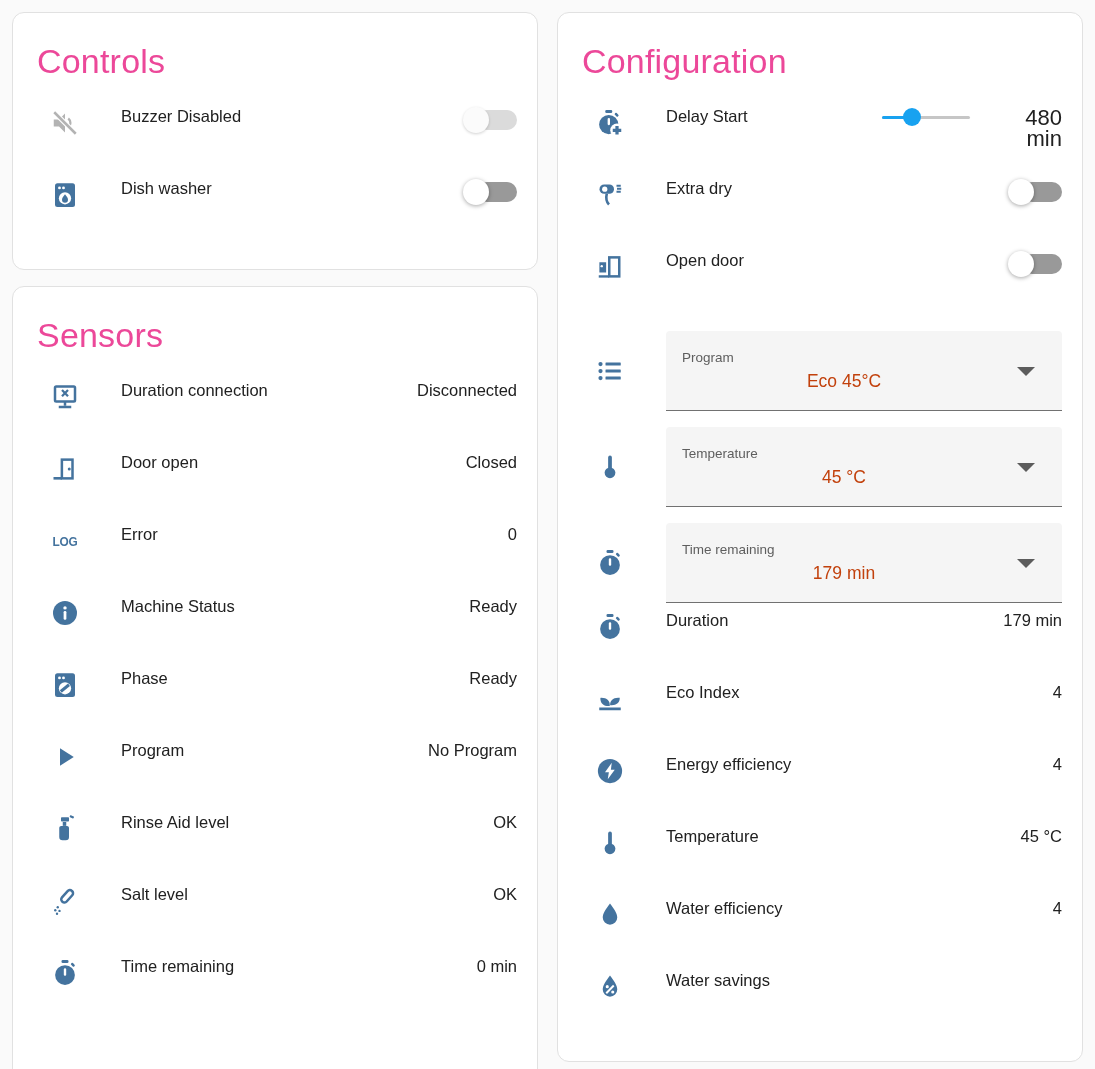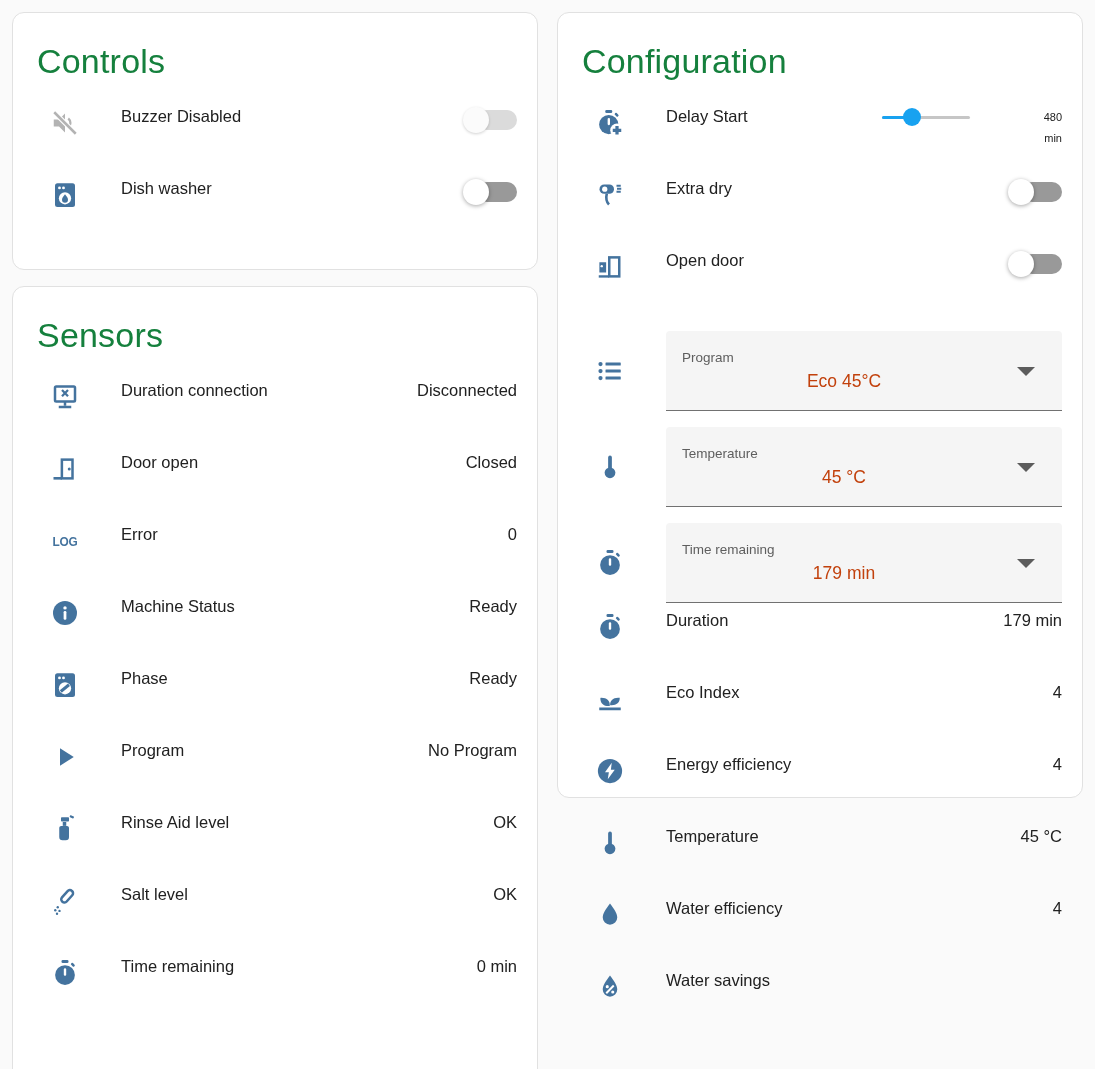--- a/index.html
+++ b/index.html
@@ -15,25 +15,25 @@
   .col { display:flex; flex-direction:column; gap:16px; width:526px; flex:none; }
   .card {
     background:#ffffff;
     border:1px solid #e1e1e1;
     border-radius:12px;
     padding:0 20px 0 24px;
     width:526px;
   }
   #controls-card { height:258px; }
   #sensors-card  { height:856px; }
-  #configuration-card { height:786px; }
+  #configuration-card { height:1050px; }
 
   .card-title {
     font-size:34px; font-weight:400; line-height:44px;
-    margin:0; padding:26px 0 24px 0; letter-spacing:0.2px; color:#15803d;
+    margin:0; padding:26px 0 24px 0; letter-spacing:0.2px; color:#ec4899;
   }
 
   .row { height:72px; display:flex; align-items:flex-start; padding-left:12px; }
   .icon-box { width:32px; height:32px; flex:none; display:flex; align-items:center; justify-content:center; margin-right:40px; }
   .icon-box svg { display:block; }
   .ic { fill:#44739e; }
   .ic-stroke { stroke:#44739e; fill:none; }
   .ic-gray { fill:#b3b3b3; }
   .row .label { font-size:16.5px; flex:none; white-space:nowrap; }
   .row .value { flex:1; text-align:right; font-size:16.5px; white-space:nowrap;margin-left:19px; }
@@ -44,21 +44,21 @@
   .switch-track { position:absolute; left:14px; top:3px; width:40px; height:20px; border-radius:10px; background:#999999; }
   .switch-thumb { position:absolute; left:0; top:0; width:26px; height:26px; border-radius:50%; background:#ffffff; box-shadow:0 1px 4px rgba(0,0,0,.35); }
   .switch.disabled .switch-track { background:#dbdbdb; }
   .switch.disabled .switch-thumb { background:#fbfbfb; box-shadow:0 1px 3px rgba(0,0,0,.18); }
 
   
   .slider { position:relative; width:88px; height:20px; flex:none; margin-right:28px; cursor:pointer; }
   .slider-track { position:absolute; left:0; right:0; top:8.5px; height:3px; background:#c6c6c6; border-radius:2px; }
   .slider-fill  { position:absolute; left:0; top:8.5px; height:3px; background:#18a2f0; border-radius:2px; width:34%; }
   .slider-thumb { position:absolute; top:1px; width:18px; height:18px; border-radius:50%; background:#18a2f0; left:34%; margin-left:-9px; }
-  .slider-value { width:64px; text-align:right; font-size:11px; line-height:21px; flex:none; }
+  .slider-value { width:64px; text-align:right; font-size:22px; line-height:21px; flex:none; }
 
   
   .select-row { height:96px; display:flex; align-items:center; padding-left:12px; }
   .select-box {
     flex:1; height:80px; background:#f5f5f5;
     border-radius:4px 4px 0 0; border-bottom:1px solid #717171;
     position:relative; display:flex; flex-direction:column; justify-content:center;
     padding:0 56px 0 16px; cursor:pointer;
   }
   .select-label { font-size:13.5px; color:#5e5e5e; margin-bottom:6px; }

